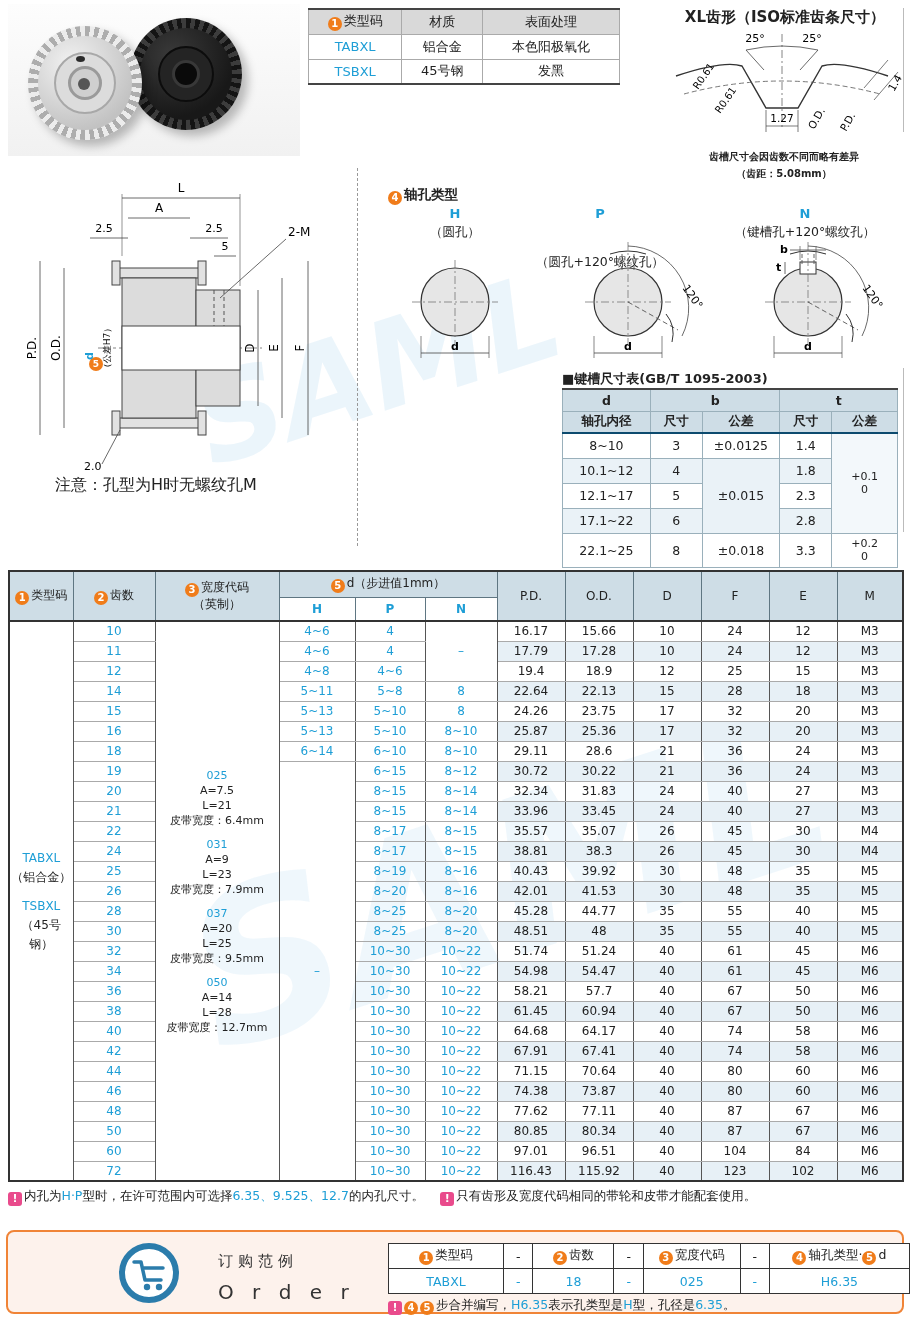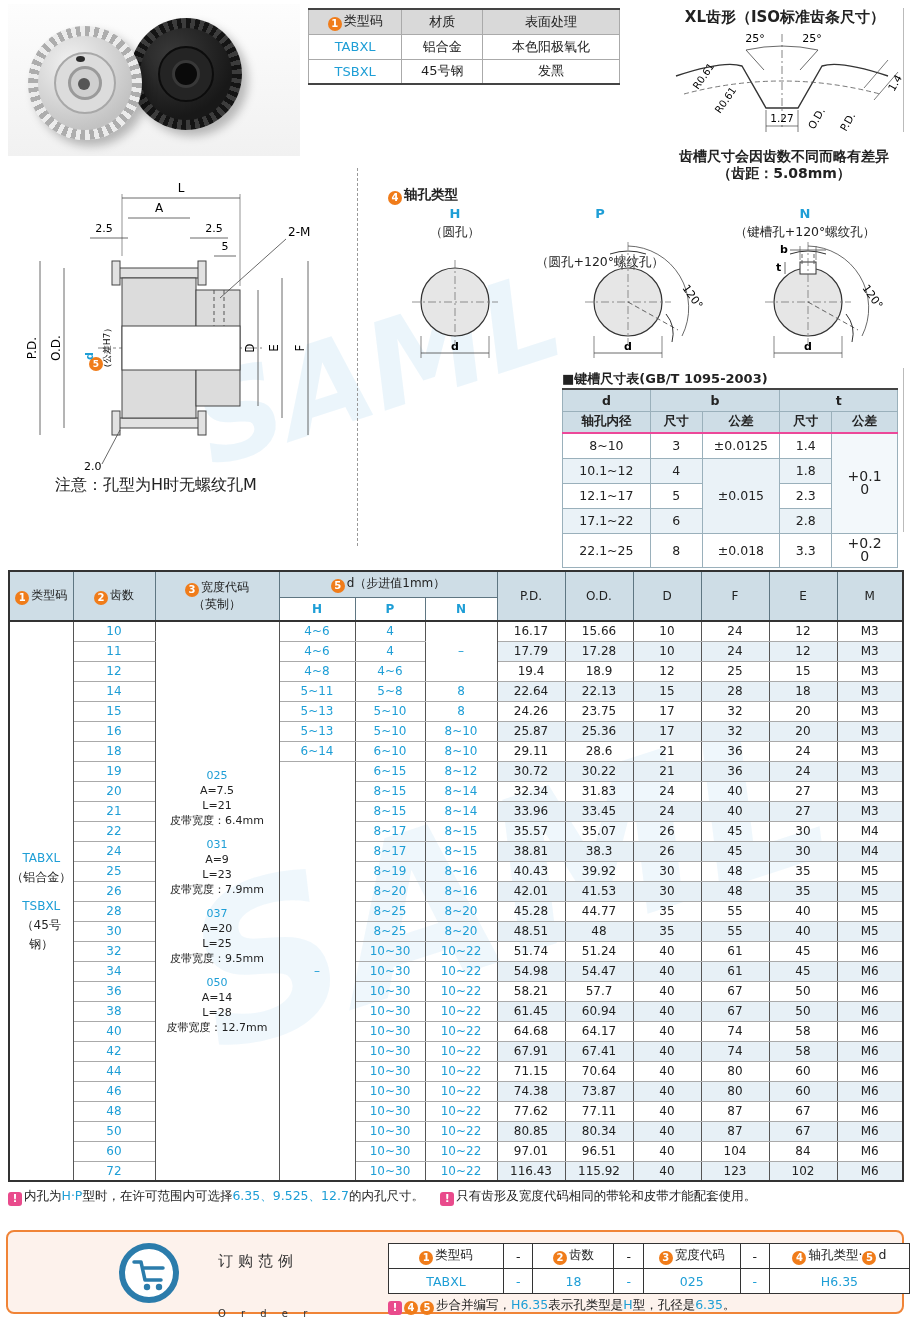--- a/index.html
+++ b/index.html
@@ -45,41 +45,41 @@
     background:#555; left:50px; top:52px; }
   
   .spec-table { left:308px; top:8px; width:312px; border-collapse:collapse; font-size:13px; }
   .spec-table th,.spec-table td { border:1px solid #aaa; text-align:center; height:25px; }
   .spec-table th { background:#d9d9d9; font-weight:normal; }
   .spec-table { border-top:2px solid #444; border-bottom:2px solid #444; }
   .spec-table tr:first-child th { border-top:2px solid #444; }
   .spec-table tr:last-child td { border-bottom:2px solid #444; }
   
   .tooth-title { left:662px; top:8px; width:246px; text-align:center; font-size:15px; font-weight:bold; }
-  .tooth-note { left:660px; top:148px; width:248px; text-align:center; font-size:14px; font-weight:bold; line-height:17px; }
+  .tooth-note { left:660px; top:148px; width:248px; text-align:center; font-size:10px; font-weight:bold; line-height:17px; }
   
   .vdash { border-left:1px dashed #999; width:0; }
   .vline { background:#bbb; width:1px; }
   
   .drawing-note { left:55px; top:475px; font-size:16px; font-weight:normal; }
   
   .holes-title { left:388px; top:186px; font-size:13.5px; font-weight:bold; }
   .hole-code { font-size:13px; font-weight:bold; text-align:center; }
   .hole-desc { font-size:12.5px; text-align:center; }
   
   .keyway-title { left:562px; top:370px; font-size:13px; font-weight:bold; }
   .keyway-table { left:562px; top:388px; width:336px; border-collapse:collapse; font-size:12.5px;
                   border-top:2px solid #444; border-bottom:1px solid #888; }
   .keyway-table th,.keyway-table td { border:1px solid #9ab0bb; text-align:center; }
   .keyway-table th { background:#cedde6; font-weight:bold; height:22px; }
   .keyway-table td { height:25px; background:#fff; }
   .keyway-table tr.kt-tint td { background:#eaf2f7; }
   .keyway-table td.merged { background:#f3f8fb; }
-  .keyway-table thead tr:last-child th { border-bottom:2px solid #ec4899;text-align:center; }
-  .tol2 { font-size:14px; line-height:13px; }
+  .keyway-table thead tr:last-child th { border-bottom:2px solid #0c4a6e;text-align:center; }
+  .tol2 { font-size:11px; line-height:13px; }
   
   .main-table { left:8px; top:570px; width:894px; border-collapse:collapse; table-layout:fixed;
                 font-size:12px; border:2px solid #333; }
   .main-table th { background:#cedde6; font-weight:normal; border:1px solid #5f7682; }
   .main-table thead tr.subhdr th { background:#fff; color:#1e9ed6; font-weight:bold; }
   .main-table thead { border-bottom:2px solid #333; }
   .main-table thead tr:first-child th { height:26px; }
   .main-table thead tr.subhdr th { height:24px; }
   .main-table td { border-left:1px solid #555; border-right:1px solid #555;
                    border-top:1px solid #aaa; border-bottom:1px solid #aaa;
@@ -89,21 +89,21 @@
   .type-cell { font-size:12px; line-height:19px; border-right:1px solid #333; }
   .width-cell { font-size:11px; line-height:15px; }
   .wblock { margin:9px 0; }
   .hdr2 { line-height:15px; }
   
   .footnote { left:8px; top:1188px; width:900px; font-size:12.5px; }
   
   .order-box { left:6px; top:1230px; width:898px; height:84px; border:2px solid #f08437;
                border-radius:8px; background:#fdf2ec; }
   .order-cn { left:218px; top:1252px; font-size:15px; letter-spacing:5px; color:#333; }
-  .order-en { left:218px; top:1308px; font-size:10px; letter-spacing:6px; color:#333; }
+  .order-en { left:218px; top:1280px; font-size:20px; letter-spacing:6px; color:#333; }
   .order-table { left:388px; top:1243px; border-collapse:collapse; font-size:12.5px; background:#fff; }
   .order-table td { border:1.5px solid #333; text-align:center; height:25px; padding:0 6px; }
   .order-note { left:388px; top:1297px; font-size:12.5px; }
   svg text { font-family:"DejaVu Sans","Liberation Sans",sans-serif; }
 </style>
 </head>
 <body>
 
 <div class="abs wm" style="left:190px; top:300px; font-size:120px; transform:rotate(-18deg);">SAML</div>
 <div class="abs wm" style="left:180px; top:760px; font-size:210px; transform:rotate(-18deg); color:rgba(130,195,232,0.13);">SAML</div>

